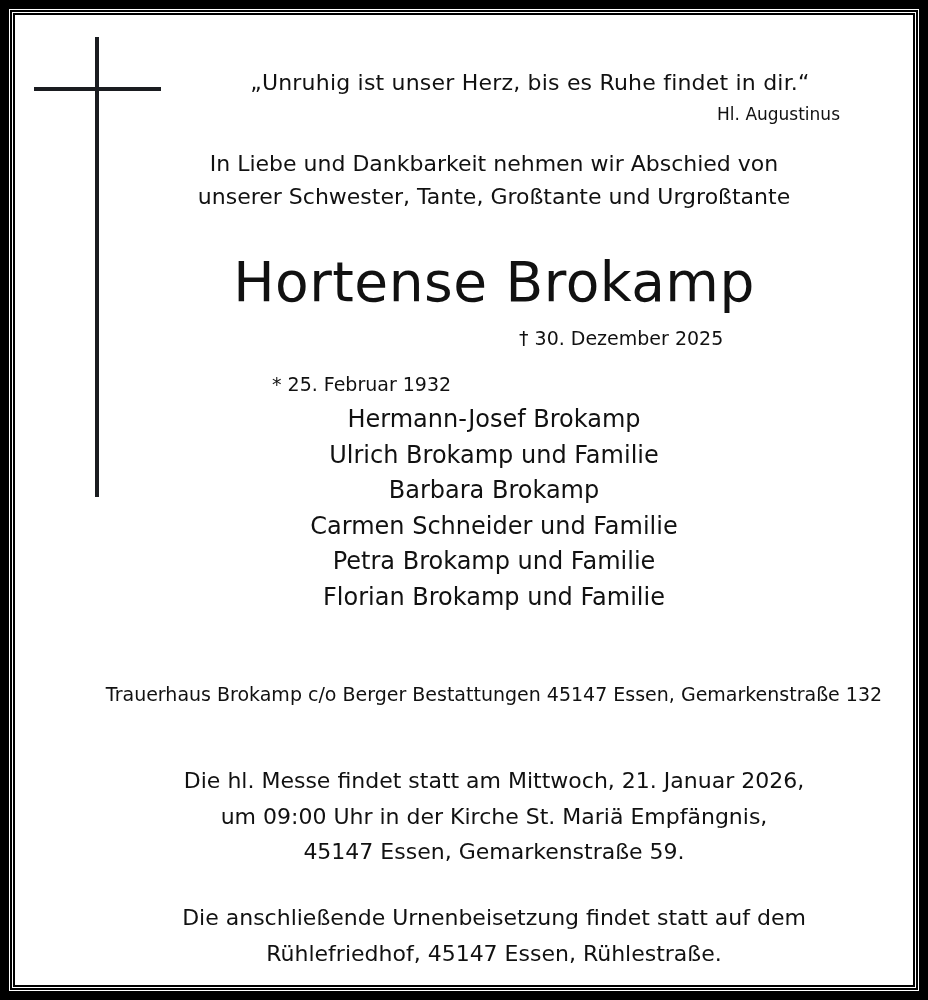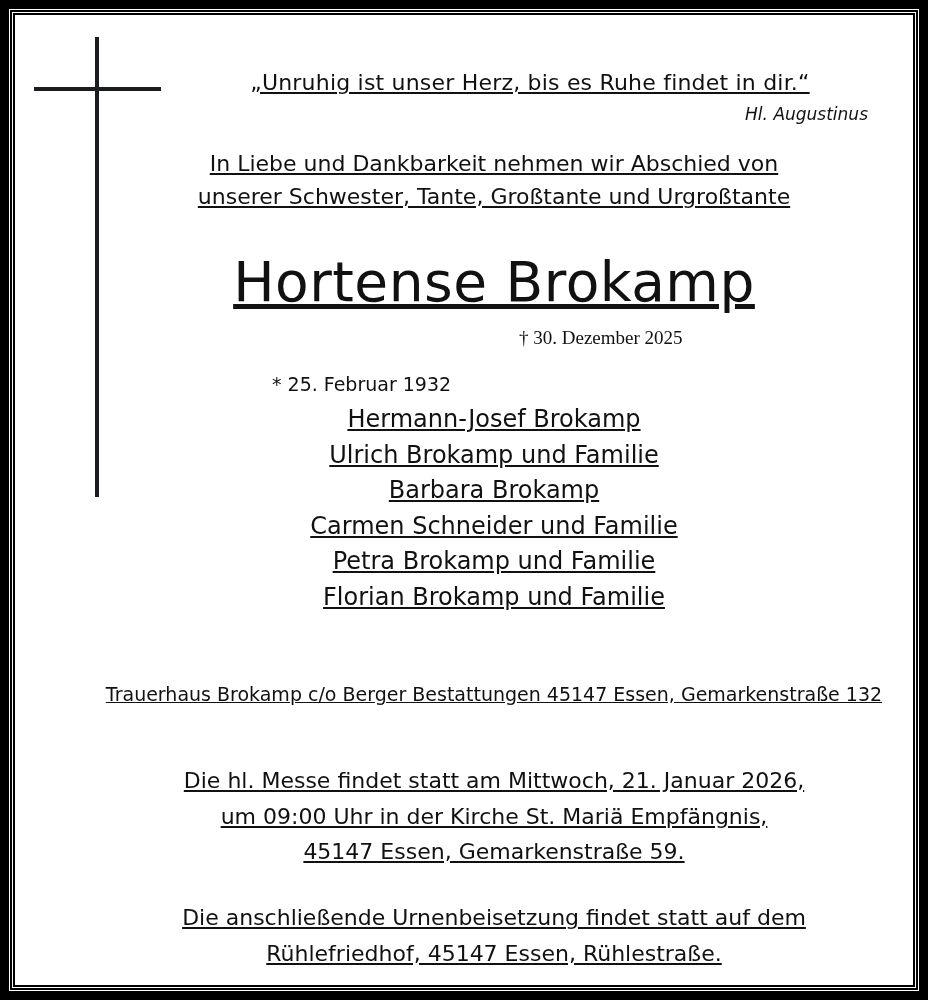--- a/index.html
+++ b/index.html
@@ -5,28 +5,28 @@
   html, body { margin:0; padding:0; }
   body { width:928px; height:1000px; background:#000; position:relative; overflow:hidden;
          font-family:"DejaVu Sans", sans-serif; color:#111; }
   .frame1 { position:absolute; left:9px; top:9px; right:9px; bottom:9px; background:#fff; }
   .frame2 { position:absolute; left:10px; top:10px; right:10px; bottom:10px; background:#000; }
   .frame3 { position:absolute; left:12px; top:12px; right:12px; bottom:12px; background:#fff; }
   .frame4 { position:absolute; left:13px; top:13px; right:13px; bottom:13px; background:#000; }
   .paper  { position:absolute; left:15px; top:15px; right:15px; bottom:15px; background:#fff; }
   .cross-v { position:absolute; left:95px; top:37px; width:4px; height:460px; background:#1a1c20; }
   .cross-h { position:absolute; left:34px; top:87px; width:127px; height:4px; background:#1a1c20; }
-  .txt { position:absolute; left:0; width:928px; text-align:center; white-space:nowrap;text-decoration:underline; }
+  .txt { position:absolute; left:0; width:928px; text-align:center; white-space:nowrap; }
   .quote { top:70px; left:140px; width:780px; font-size:22px; letter-spacing:0.2px; }
-  .author { position:absolute; top:104px; right:60px; font-size:17px; font-style:italic; }
+  .author { position:absolute; top:104px; right:88px; font-size:17px; }
   .intro { top:147px; left:30px; font-size:22px; line-height:33px; }
   .name { top:250px; left:30px; font-size:55px; letter-spacing:0.5px; }
   .dates { position:absolute; top:327px; font-size:19px; }
   .birth { left:272px;margin-top:46px; }
-  .death { left:519px;font-family:Liberation Serif, serif; }
+  .death { left:519px; }
   .family { top:402px; left:30px; font-size:24px; line-height:35.5px; }
   .address { top:683px; left:30px; font-size:19px; }
   .mass { top:763px; left:30px; font-size:22px; line-height:35.5px; }
   .burial { top:900px; left:30px; font-size:22px; line-height:35.5px; }
   .line { display:block; }
 </style>
 </head>
 <body>
 
 <div class="frame1"></div>

